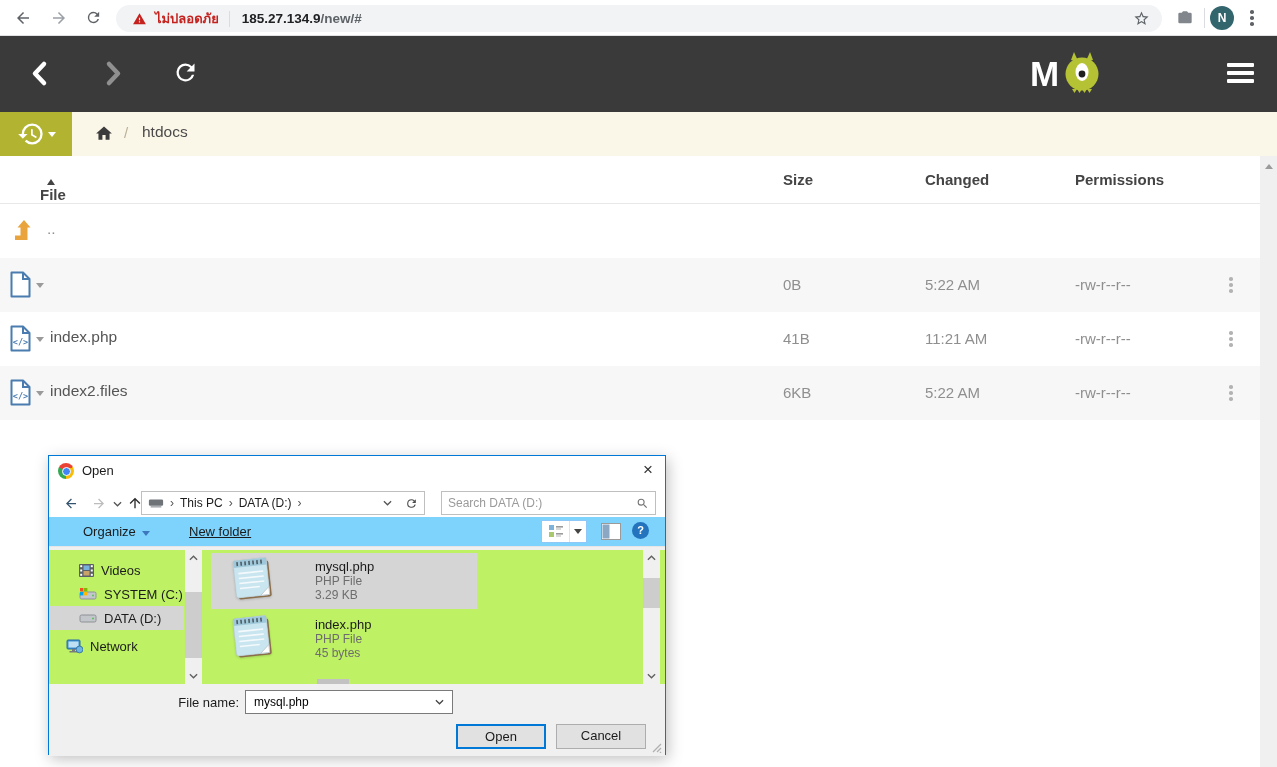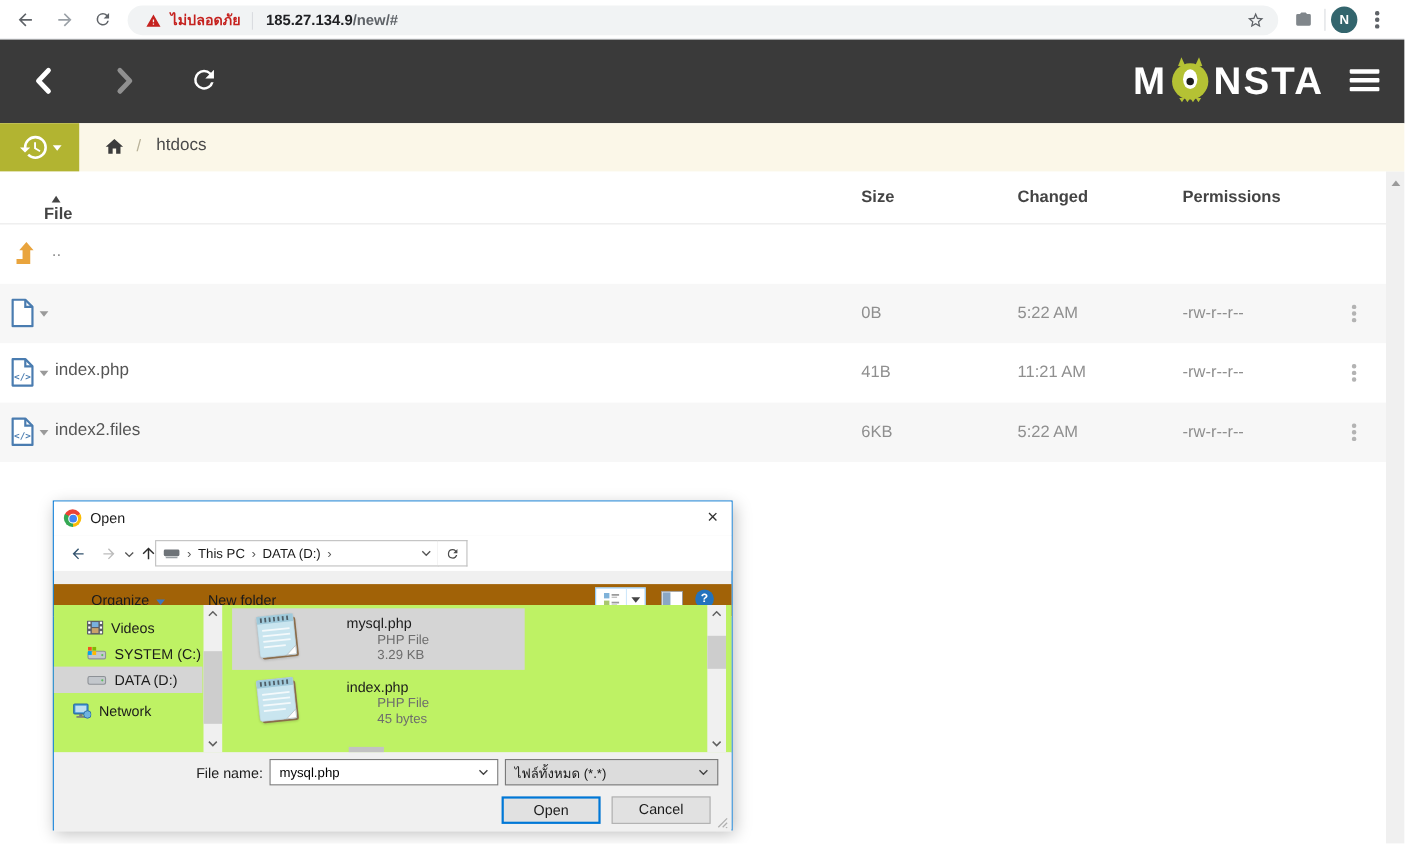--- a/index.html
+++ b/index.html
@@ -66,42 +66,42 @@
   .addrbox { position:absolute; left:92px; top:4px; width:258px; height:24px; background:#fff;
              border:1px solid #bfbfbf; display:flex; align-items:center; font-size:12px; padding:0 6px; gap:6px; }
   .addr-sep { color:#555; font-size:12px; }
   .refreshbox { position:absolute; left:349px; top:4px; width:27px; height:24px; background:#fff;
                 border:1px solid #bfbfbf; border-left:none; display:flex; align-items:center; justify-content:center; }
   .searchbox { position:absolute; left:392px; top:4px; width:215px; height:24px; background:#fff;
                border:1px solid #bfbfbf; display:flex; align-items:center; padding:0 6px; }
   .searchbox input { border:none; outline:none; flex:1; font-size:12px; color:#1b1b1b;
                      font-family:"Liberation Sans","DejaVu Sans",sans-serif; background:transparent; }
   .searchbox input::placeholder { color:#9a9a9a; }
-  .dlg-toolbar { position:absolute; left:0; top:75px; width:100%; height:30px; background:#a16207;
+  .dlg-toolbar { position:absolute; left:0; top:61px; width:100%; height:30px; background:#7dd3fc;
                  border-bottom:1px solid #e6e6e6; }
   .organize { position:absolute; left:34px; top:7px; font-size:13px; }
   .newfolder { position:absolute; left:140px; top:7px; font-size:13px;text-decoration:underline; }
   .tri-blue { display:inline-block; width:0; height:0; border-left:4px solid transparent;
               border-right:4px solid transparent; border-top:5px solid #3d78bd; margin-left:6px; }
   .viewbtn { position:absolute; left:492px; top:3px; width:46px; height:23px; border:1px solid #8ec8f8;
              background:#fff; display:flex; }
   .viewbtn .seg1 { width:28px; border-right:1px solid #cfe8fb; display:flex; align-items:center; justify-content:center; }
   .viewbtn .seg2 { flex:1; display:flex; align-items:center; justify-content:center; }
   .tri-dk { width:0; height:0; border-left:4px solid transparent; border-right:4px solid transparent;
             border-top:5px solid #444; }
   .helpbtn { position:absolute; left:583px; top:5px; width:17px; height:17px; border-radius:50%;
              background:#2373bd; color:#fff; font-size:11px; font-weight:bold; text-align:center; line-height:17px; }
   .dlg-body { position:absolute; left:0; top:94px; width:616px; height:134px; background:#bef264; }
   .side-item { position:absolute; height:24px; display:flex; align-items:center; gap:7px; font-size:13px; width:135px; }
   .side-item.sel { background:#d5d5d5; }
   .sbar { position:absolute; top:0; width:17px; height:134px; background:#f0f0f0; }
   .sbar .thumb { position:absolute; left:0; width:17px; background:#cdcdcd; }
   .chev { display:block; margin:0 auto; }
   .fitem-name { font-size:13px; color:#1b1b1b; }
-  .fitem-meta { font-size:12px; color:#6d6d6d;margin-left:28px; }
+  .fitem-meta { font-size:12px; color:#6d6d6d; }
   .dlg-bottom { position:absolute; left:0; top:228px; width:616px; height:72px; background:#f0f0f0; }
   .combo { position:absolute; height:24px; border:1px solid #7a7a7a; display:flex; align-items:center;
            padding:0 8px; font-size:12px; }
   .btn { position:absolute; width:90px; height:25px; background:#e1e1e1; text-align:center;
          line-height:22px; font-size:13px; cursor:pointer; }
   .btn.primary { border:2px solid #0078d7; }
   .btn.normal { border:1px solid #adadad; }
   .notepad { filter:drop-shadow(0 1px 1px rgba(0,0,0,.15)); }
 </style>
 </head>
@@ -158,21 +158,20 @@
     <div class="logo">
       <span>M</span>
       <svg width="40" height="48" viewBox="0 0 40 48" style="margin:0 1px">
         <path d="M9 10 L12 2 L16 11 Z" fill="#b5c234"></path>
         <path d="M31 10 L28 2 L24 11 Z" fill="#b5c234"></path>
         <circle cx="20" cy="24" r="16.5" fill="#b5c234"></circle>
         <path d="M10 39 l2.5 4 2.5-4 2.5 4 2.5-4 2.5 4 2.5-4 2.5 4 2.5-4" fill="#b5c234"></path>
         <ellipse cx="20" cy="22" rx="6.5" ry="9" fill="#fff"></ellipse>
         <circle cx="20" cy="24" r="3.4" fill="#1e1e1e"></circle>
       </svg>
-      <span>NSTA</span>
     </div>
     <div class="burger">
         <i></i>
         <i></i>
         <i></i>
       </div>
   </div>
 
   <div class="crumbbar">
     <div class="histblock">
@@ -292,20 +291,26 @@
         <span class="addr-sep">›</span>
         <span>DATA (D:)</span>
         <span class="addr-sep">›</span>
         <svg style="margin-left:auto" width="9" height="6" viewBox="0 0 10 6">
             <polyline points="1,1 5,5 9,1" fill="none" stroke="#555" stroke-width="1.4"></polyline>
           </svg>
       </div>
       <div class="refreshbox">
         <svg width="13" height="13" viewBox="0 0 24 24">
             <path fill="#4d4d4d" d="M17.65 6.35A7.95 7.95 0 0 0 12 4a8 8 0 1 0 7.73 10h-2.08A6 6 0 1 1 12 6c1.66 0 3.14.69 4.22 1.78L13 11h7V4l-2.35 2.35z"></path>
+          </svg>
+      </div>
+      <div class="searchbox">
+        <input type="text" placeholder="Search DATA (D:)" style="">
+        <svg width="13" height="13" viewBox="0 0 24 24">
+            <path fill="#757575" d="M15.5 14h-.79l-.28-.27A6.47 6.47 0 0 0 16 9.5 6.5 6.5 0 1 0 9.5 16c1.61 0 3.09-.59 4.23-1.57l.27.28v.79l5 4.99L20.49 19l-4.99-5zm-6 0A4.5 4.5 0 1 1 14 9.5 4.49 4.49 0 0 1 9.5 14z"></path>
           </svg>
       </div>
     </div>
 
     <div class="dlg-toolbar">
       <span class="organize"><span>Organize</span><i class="tri-blue"></i></span>
       <span class="newfolder">New folder</span>
       <div class="viewbtn">
         <span class="seg1">
           <svg width="14" height="13" viewBox="0 0 14 13">
@@ -463,26 +468,20 @@
     </div>
 
     <div class="dlg-bottom">
       <span class="abs" style="left:110px;top:11px;width:80px;text-align:right">File name:</span>
       <div class="combo" style="left:196px;top:6px;width:208px;background:#fff">
         <input type="text" style="border: none; outline: none; flex: 1 1 0%; font-size: 12px; font-family: inherit;" value="mysql.php">
         <svg width="9" height="6" viewBox="0 0 10 6">
             <polyline points="1,1 5,5 9,1" fill="none" stroke="#444" stroke-width="1.4"></polyline>
           </svg>
       </div>
-      <div class="combo" style="left:410px;top:6px;width:194px;background:#dcdcdc">
-        <span style="flex:1">ไฟล์ทั้งหมด (*.*)</span>
-        <svg width="9" height="6" viewBox="0 0 10 6">
-            <polyline points="1,1 5,5 9,1" fill="none" stroke="#444" stroke-width="1.4"></polyline>
-          </svg>
-      </div>
       <span class="btn primary" style="left:407px;top:40px">Open</span>
       <span class="btn normal" style="left:507px;top:40px">Cancel</span>
       <svg class="abs" style="right:3px;bottom:3px" width="10" height="10" viewBox="0 0 10 10">
           <g stroke="#b0b0b0" stroke-width="1.2">
             <line x1="9" y1="1" x2="1" y2="9"></line>
             <line x1="9" y1="5" x2="5" y2="9"></line>
             <line x1="9" y1="9" x2="8" y2="10"></line>
           </g>
         </svg>
     </div>

